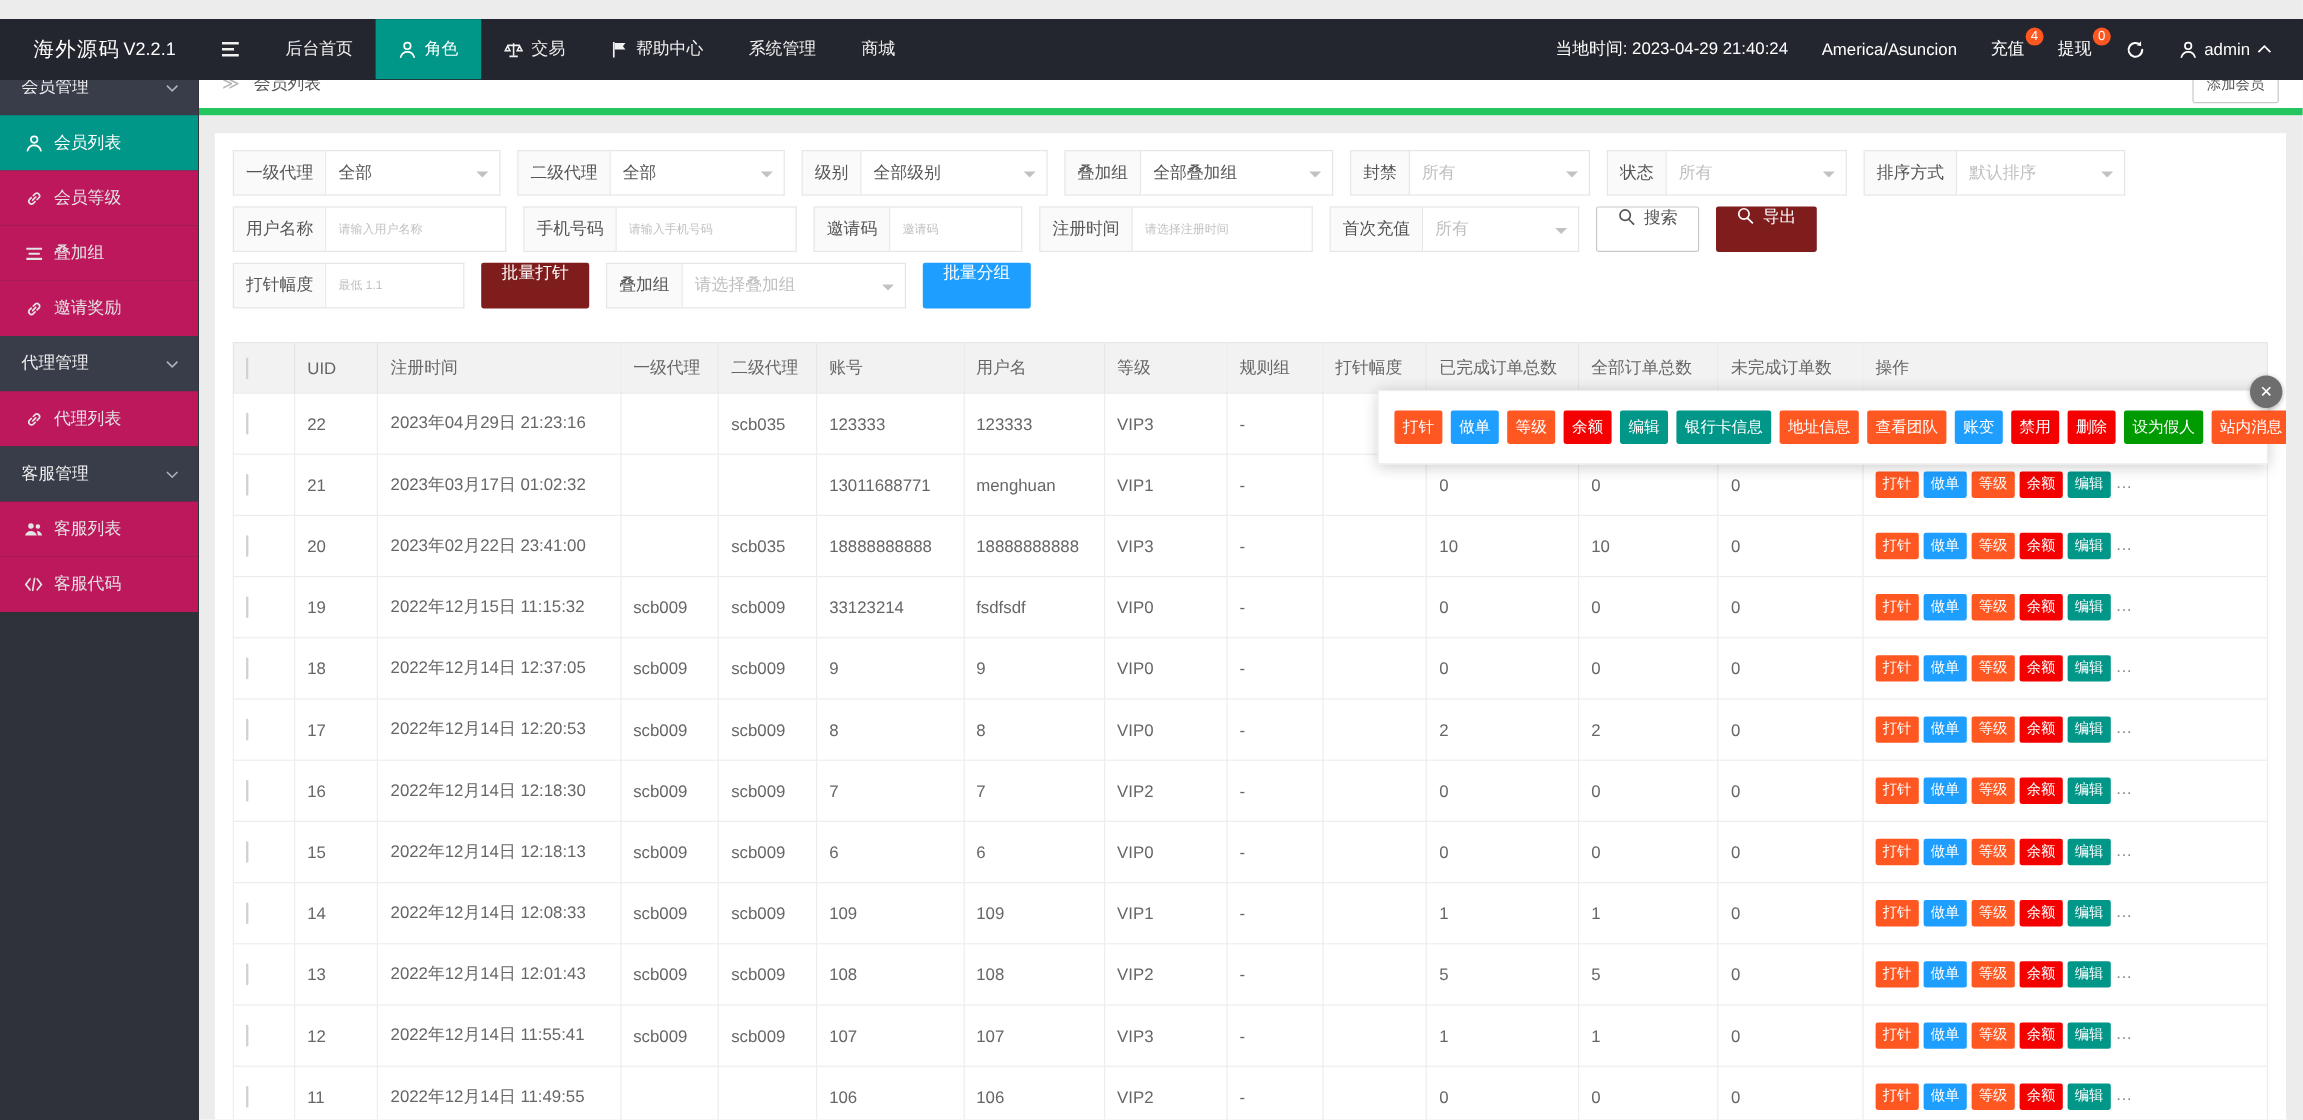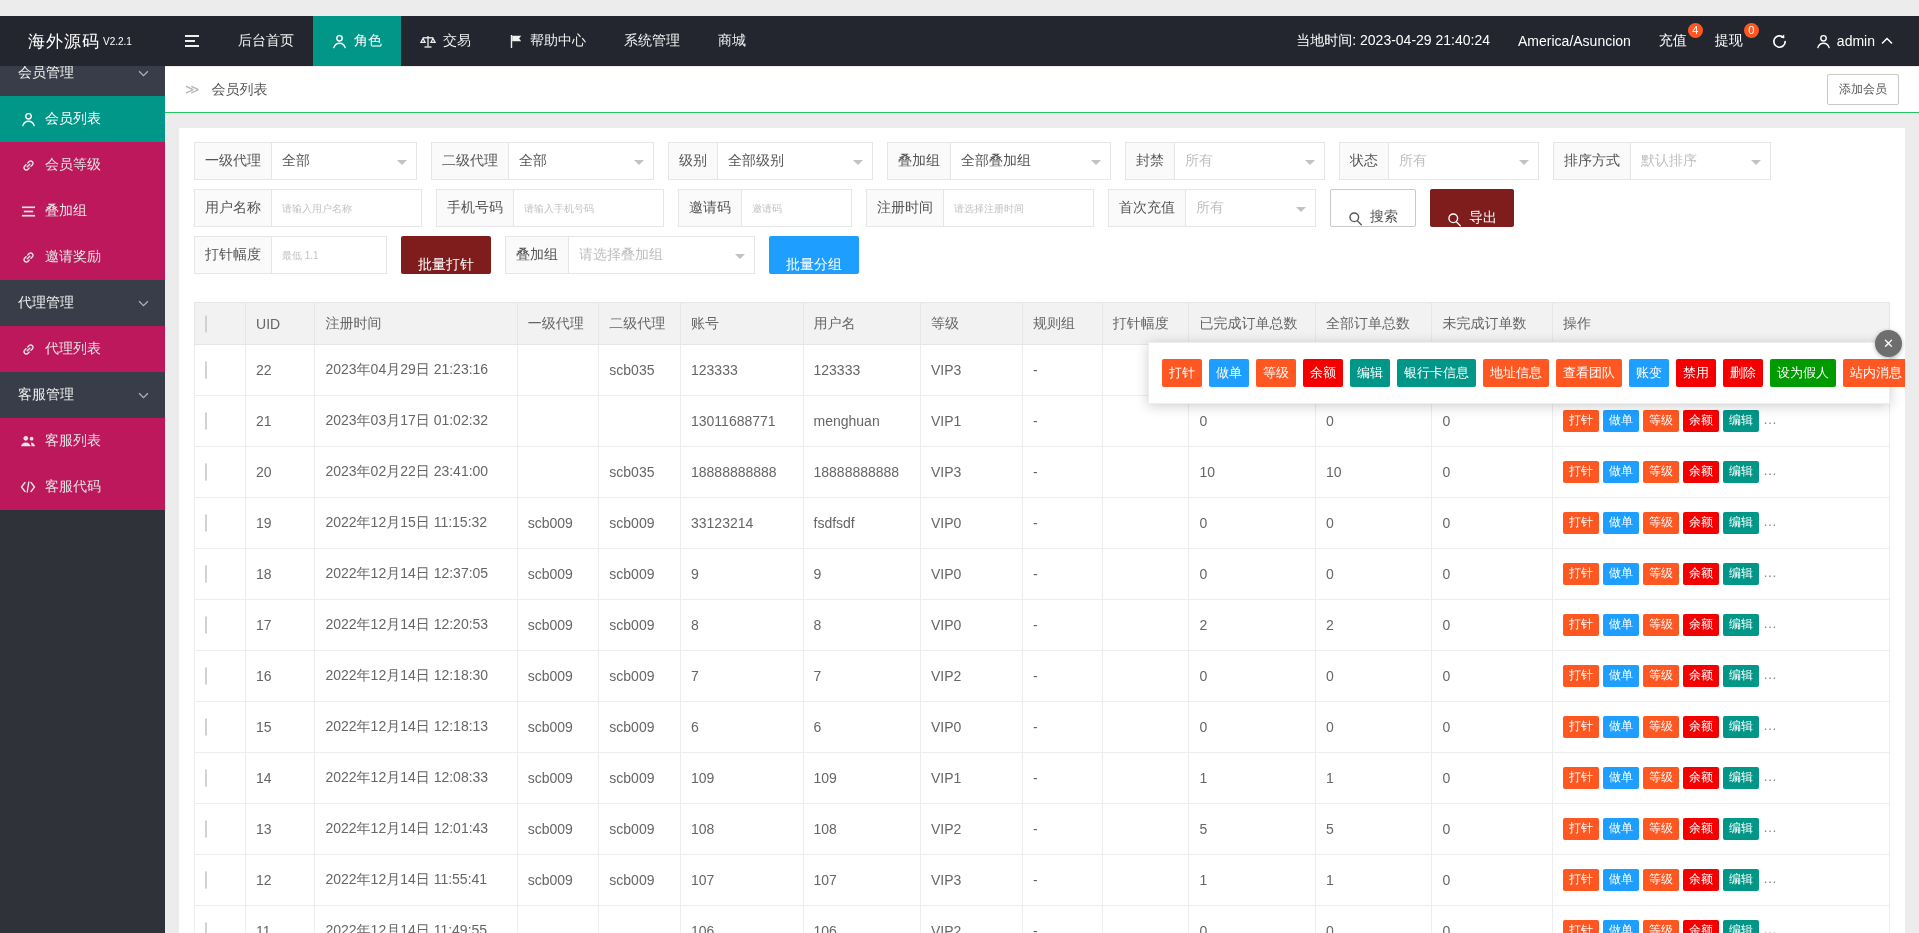--- a/index.html
+++ b/index.html
@@ -7,21 +7,21 @@
   body {
     width:1919px; height:933px; overflow:hidden;
     font-family:"Liberation Sans","DejaVu Sans",sans-serif;
     background:#ececec; font-size:14px;
   }
   
   .navbar { position:fixed; top:16px; left:0; width:1919px; height:50px;
     background:#23262e; display:flex; align-items:stretch; z-index:100; }
   .logo { width:165px; display:flex; align-items:center; padding-left:28px; color:#fff; }
   .logo .brand { font-size:17px; letter-spacing:1px; }
-  .logo sup { font-size:10px; margin-left:3px; color:#fff; }
+  .logo sup { font-size:15px; margin-left:3px; color:#fff; }
   .nav-items { display:flex; align-items:stretch; }
   .nav-item { display:flex; align-items:center; gap:7px; padding:0 19px;
     color:#f0f0f0; font-size:14px; cursor:pointer; }
   .nav-item.active { background:#009688; color:#fff; }
   .nav-item .icon svg { display:block; }
   .nav-right { margin-left:auto; display:flex; align-items:center; gap:28px;
     padding-right:26px; color:#fff; font-size:14px; }
   .nav-badge { position:relative; cursor:pointer; }
   .badge { position:absolute; top:-9px; right:-16px; background:#ff5722; color:#fff;
     font-size:11px; line-height:15px; height:15px; min-width:15px; text-align:center;
@@ -32,22 +32,22 @@
   .sidebar { position:fixed; top:50px; left:0; bottom:0; width:165px; background:#2f3238; z-index:90; }
   .side-section-title { height:46px; display:flex; align-items:center; justify-content:space-between;
     padding:0 16px 0 18px; background:#393d49; color:#eee; font-size:14px; cursor:pointer; }
   .side-item { height:46px; display:flex; align-items:center; gap:9px; padding-left:20px;
     color:#e4e4e4; font-size:14px; background:#be185d; cursor:pointer; }
   .side-item.active { background:#009688; color:#fff; }
   .side-item .icon { width:16px; color:#e4e4e4; }
   .side-item.active .icon { color:#fff; }
   
   .main { margin-left:165px; padding-top:50px; height:933px; }
-  .breadcrumb-bar { height:46px; background:#fff; border-bottom:1px solid #22c55e;
-    display:flex; align-items:center; justify-content:space-between; padding:4px 20px;margin-top:17px; }
+  .breadcrumb-bar { height:46px; background:#fff; border-bottom:6px solid #22c55e;
+    display:flex; align-items:center; justify-content:space-between; padding:4px 20px; }
   .crumb { color:#999; font-size:14px; }
   .crumb .gg { font-size:14px; margin-right:8px; color:#b5b5b5; }
   .crumb .cur { color:#555; }
   .btn-add { background:#fff; border:1px solid #c9c9c9; border-radius:2px; color:#555;
     font-size:12px; padding:6px 11px; cursor:pointer; }
   .card { margin:15px 14px 0 14px; background:#fff; height:822px; overflow:hidden;
     padding:14px 15px; position:relative; }
   
   .filter-row { display:flex; gap:14px; margin-bottom:9px; align-items:center; }
   .fgroup { display:flex; height:38px; }
@@ -55,21 +55,21 @@
     background:#fafafa; color:#555; white-space:nowrap; font-size:14px; }
   .fselect { position:relative; display:flex; align-items:center; border:1px solid #e6e6e6;
     border-left:none; background:#fff; padding:0 26px 0 10px; color:#555; font-size:14px; cursor:pointer; }
   .fselect.ph { color:#bfbfbf; }
   .fselect .caret { position:absolute; right:9px; top:17px; width:0; height:0;
     border:5px solid transparent; border-top-color:#c2c2c2; }
   .finput { border:1px solid #e6e6e6; border-left:none; padding:0 10px; font-size:10px;
     color:#333; outline:none; height:38px; }
   .finput::placeholder { color:#c2c2c2; }
   .btn { height:38px; border:none; border-radius:2px; font-size:14px; color:#fff;
-    padding:0 17px; display:inline-flex; align-items:flex-end; gap:7px; cursor:pointer; white-space:nowrap; }
+    padding:0 17px; display:inline-flex; align-items:flex-start; gap:7px; cursor:pointer; white-space:nowrap; }
   .btn-plain { background:#fff; border:1px solid #c9c9c9; color:#555; }
   .btn-orange { background:#7f1d1d; }
   .btn-blue { background:#1e9fff; }
   
   .table-wrap { margin-top:28px; position:relative; }
   table { width:100%; border-collapse:collapse; table-layout:fixed; color:#666; font-size:14px; }
   th { background:#f2f2f2; border:1px solid #e6e6e6; height:42px; font-weight:normal;
     text-align:left; padding:0 10px; color:#666; overflow:hidden; white-space:nowrap; }
   td { border:1px solid #ededed; height:51px; padding:0 10px; overflow:hidden; white-space:nowrap; }
   .cbx { width:18px; height:18px; border:1px solid #d2d2d2; border-radius:2px; background:#fff;

